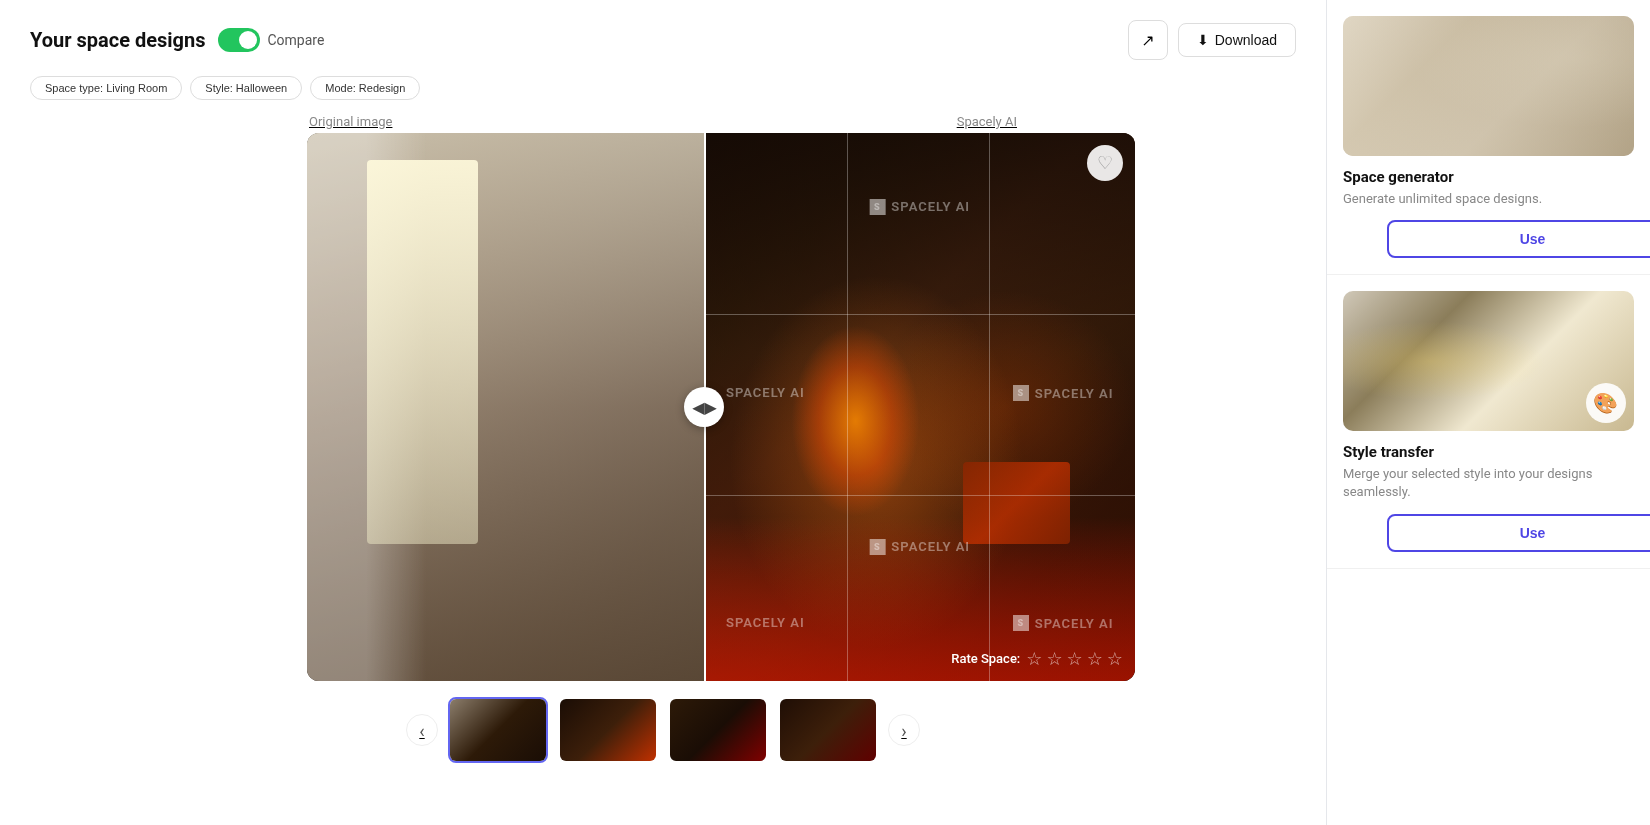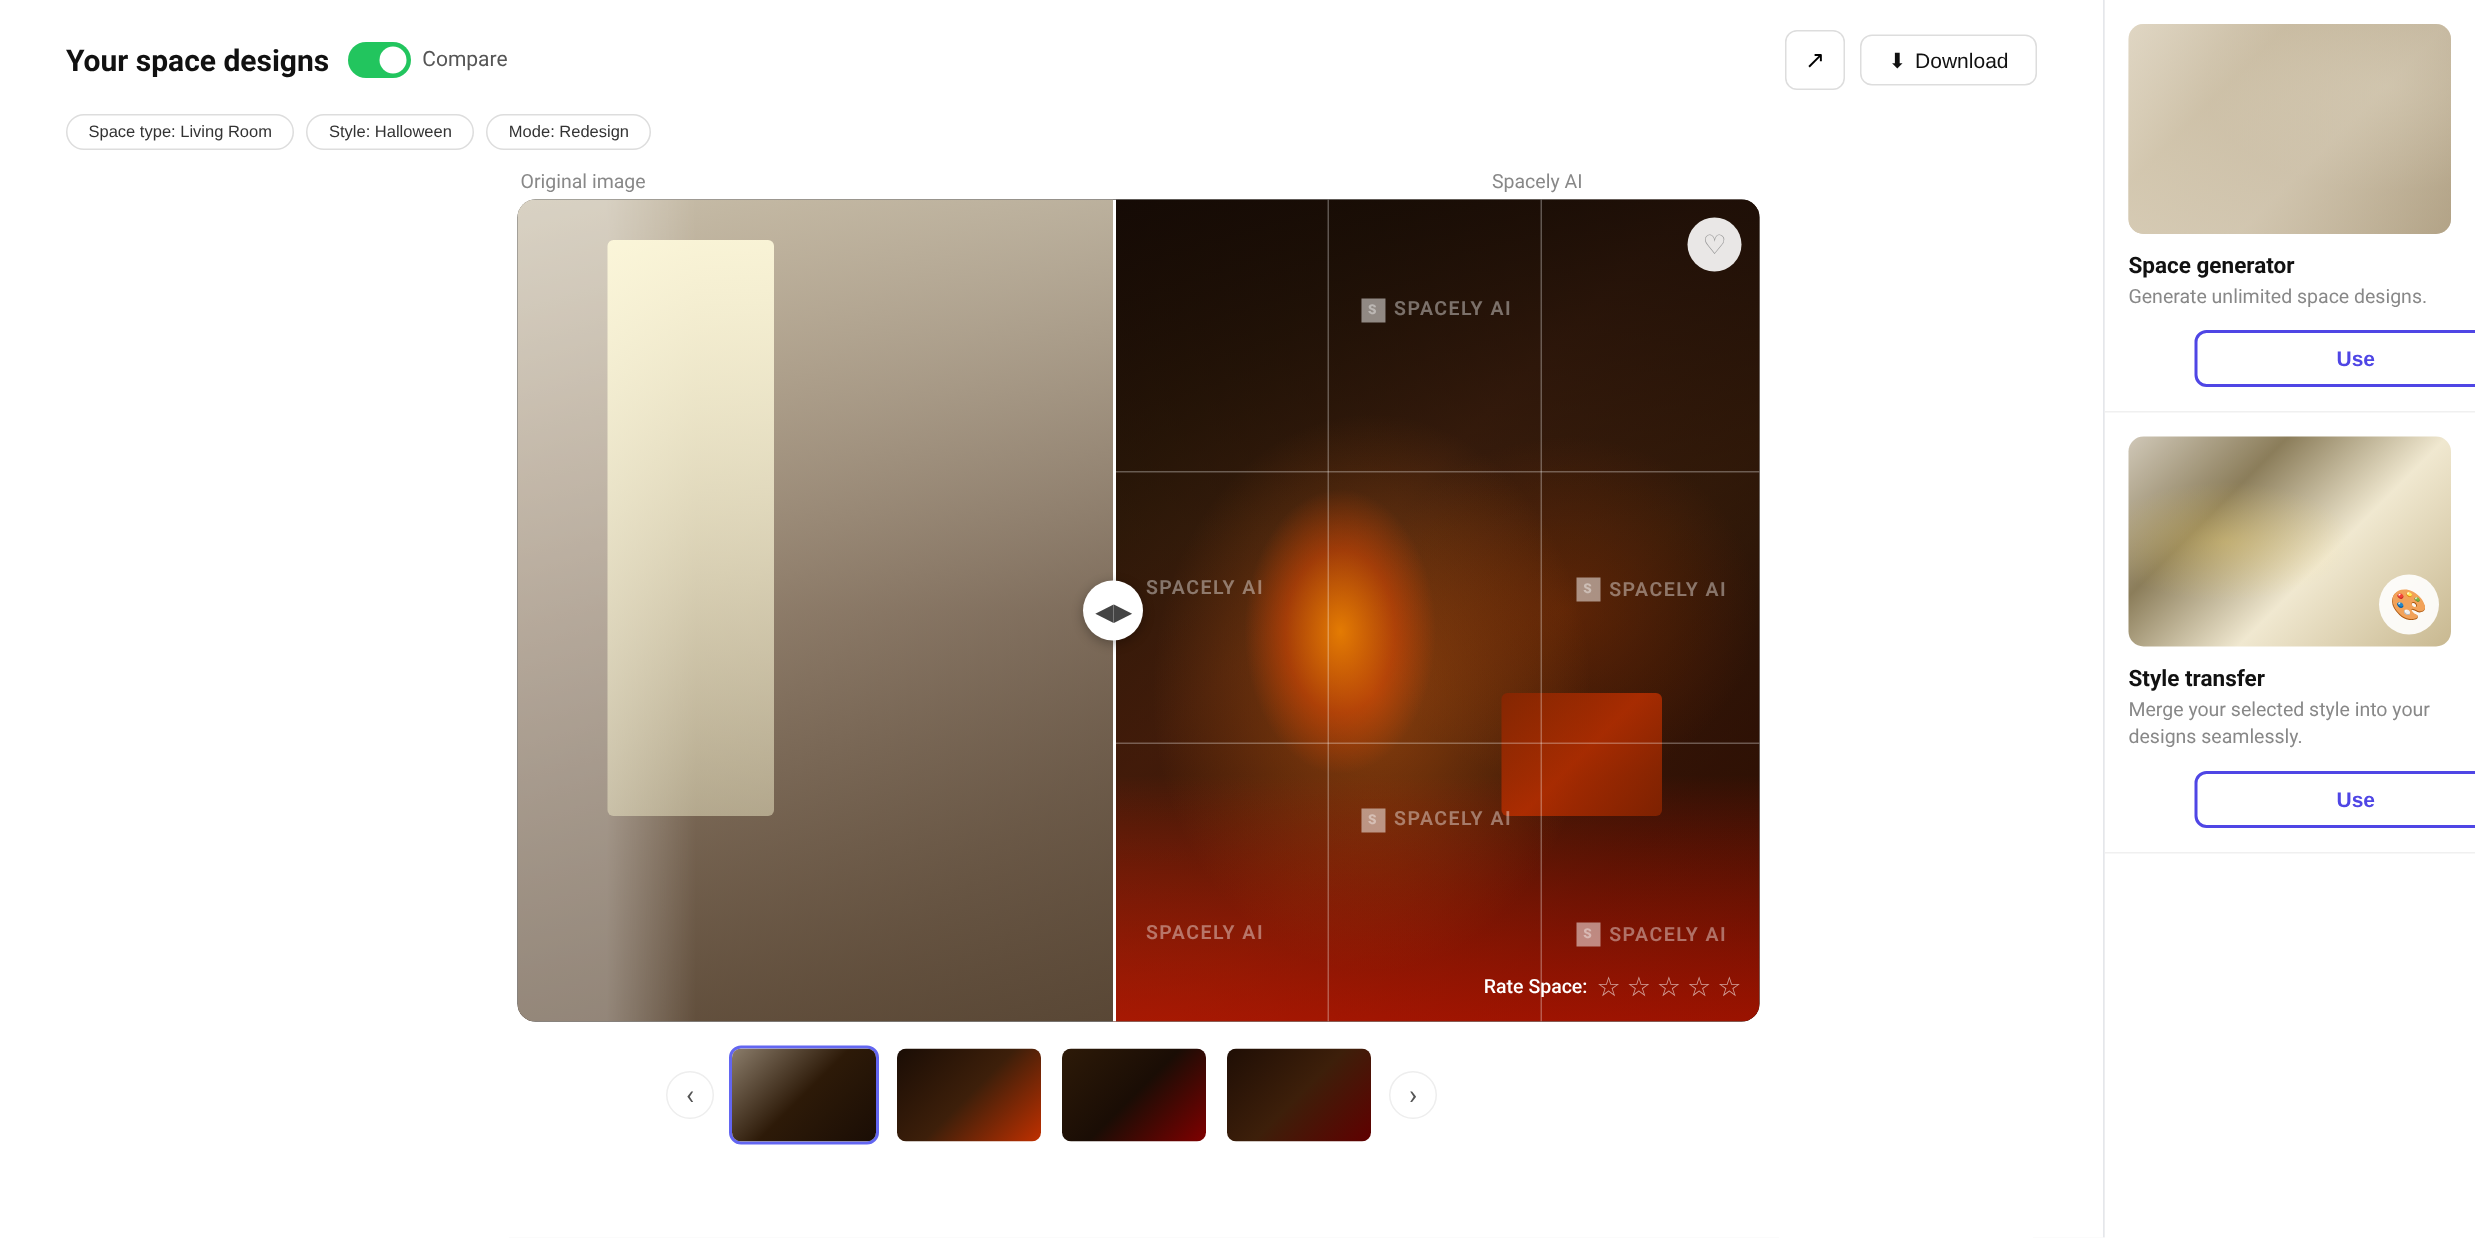--- a/index.html
+++ b/index.html
@@ -8,21 +8,21 @@
       background: #f5f5f5;
       display: flex;
       width: 1650px;
       min-height: 825px;
       overflow: hidden;
     }
 
     
     .main-content {
       flex: 1;
-      padding: 20px 44px;
+      padding: 20px 30px;
       background: #fff;
       overflow-y: auto;
     }
 
     
     .header-row {
       display: flex;
       align-items: center;
       justify-content: space-between;
       margin-bottom: 16px;
@@ -109,20 +109,21 @@
       color: #333;
       background: white;
       cursor: pointer;
     }
 
     
     .image-comparison-wrapper {
       position: relative;
       width: 712px;
       margin: 0 auto;
+      text-decoration: underline;
     }
     .image-labels {
       display: flex;
       justify-content: space-between;
       margin-bottom: 4px;
       padding: 0 2px;
     }
     .image-label {
       font-size: 13px;
       color: #888;
@@ -360,21 +361,21 @@
       width: 100%;
       height: 100%;
     }
     .thumb-1 { background: linear-gradient(135deg, #8b7d6b 0%, #2d1a08 50%, #1a0d05 100%); }
     .thumb-2 { background: linear-gradient(135deg, #1a0d05 0%, #3d1f0a 50%, #c03000 100%); }
     .thumb-3 { background: linear-gradient(135deg, #2d1a08 0%, #1a0d05 50%, #800000 100%); }
     .thumb-4 { background: linear-gradient(135deg, #1f0e05 0%, #3d1f0a 50%, #600000 100%); }
 
     
     .sidebar {
-      width: 248px;
+      width: 324px;
       background: #fff;
       border-left: 1px solid #e5e7eb;
       overflow-y: auto;
       padding: 0;
     }
     .sidebar-card {
       padding: 16px;
       border-bottom: 1px solid #f0f0f0;
     }
     .sidebar-thumbnail {

